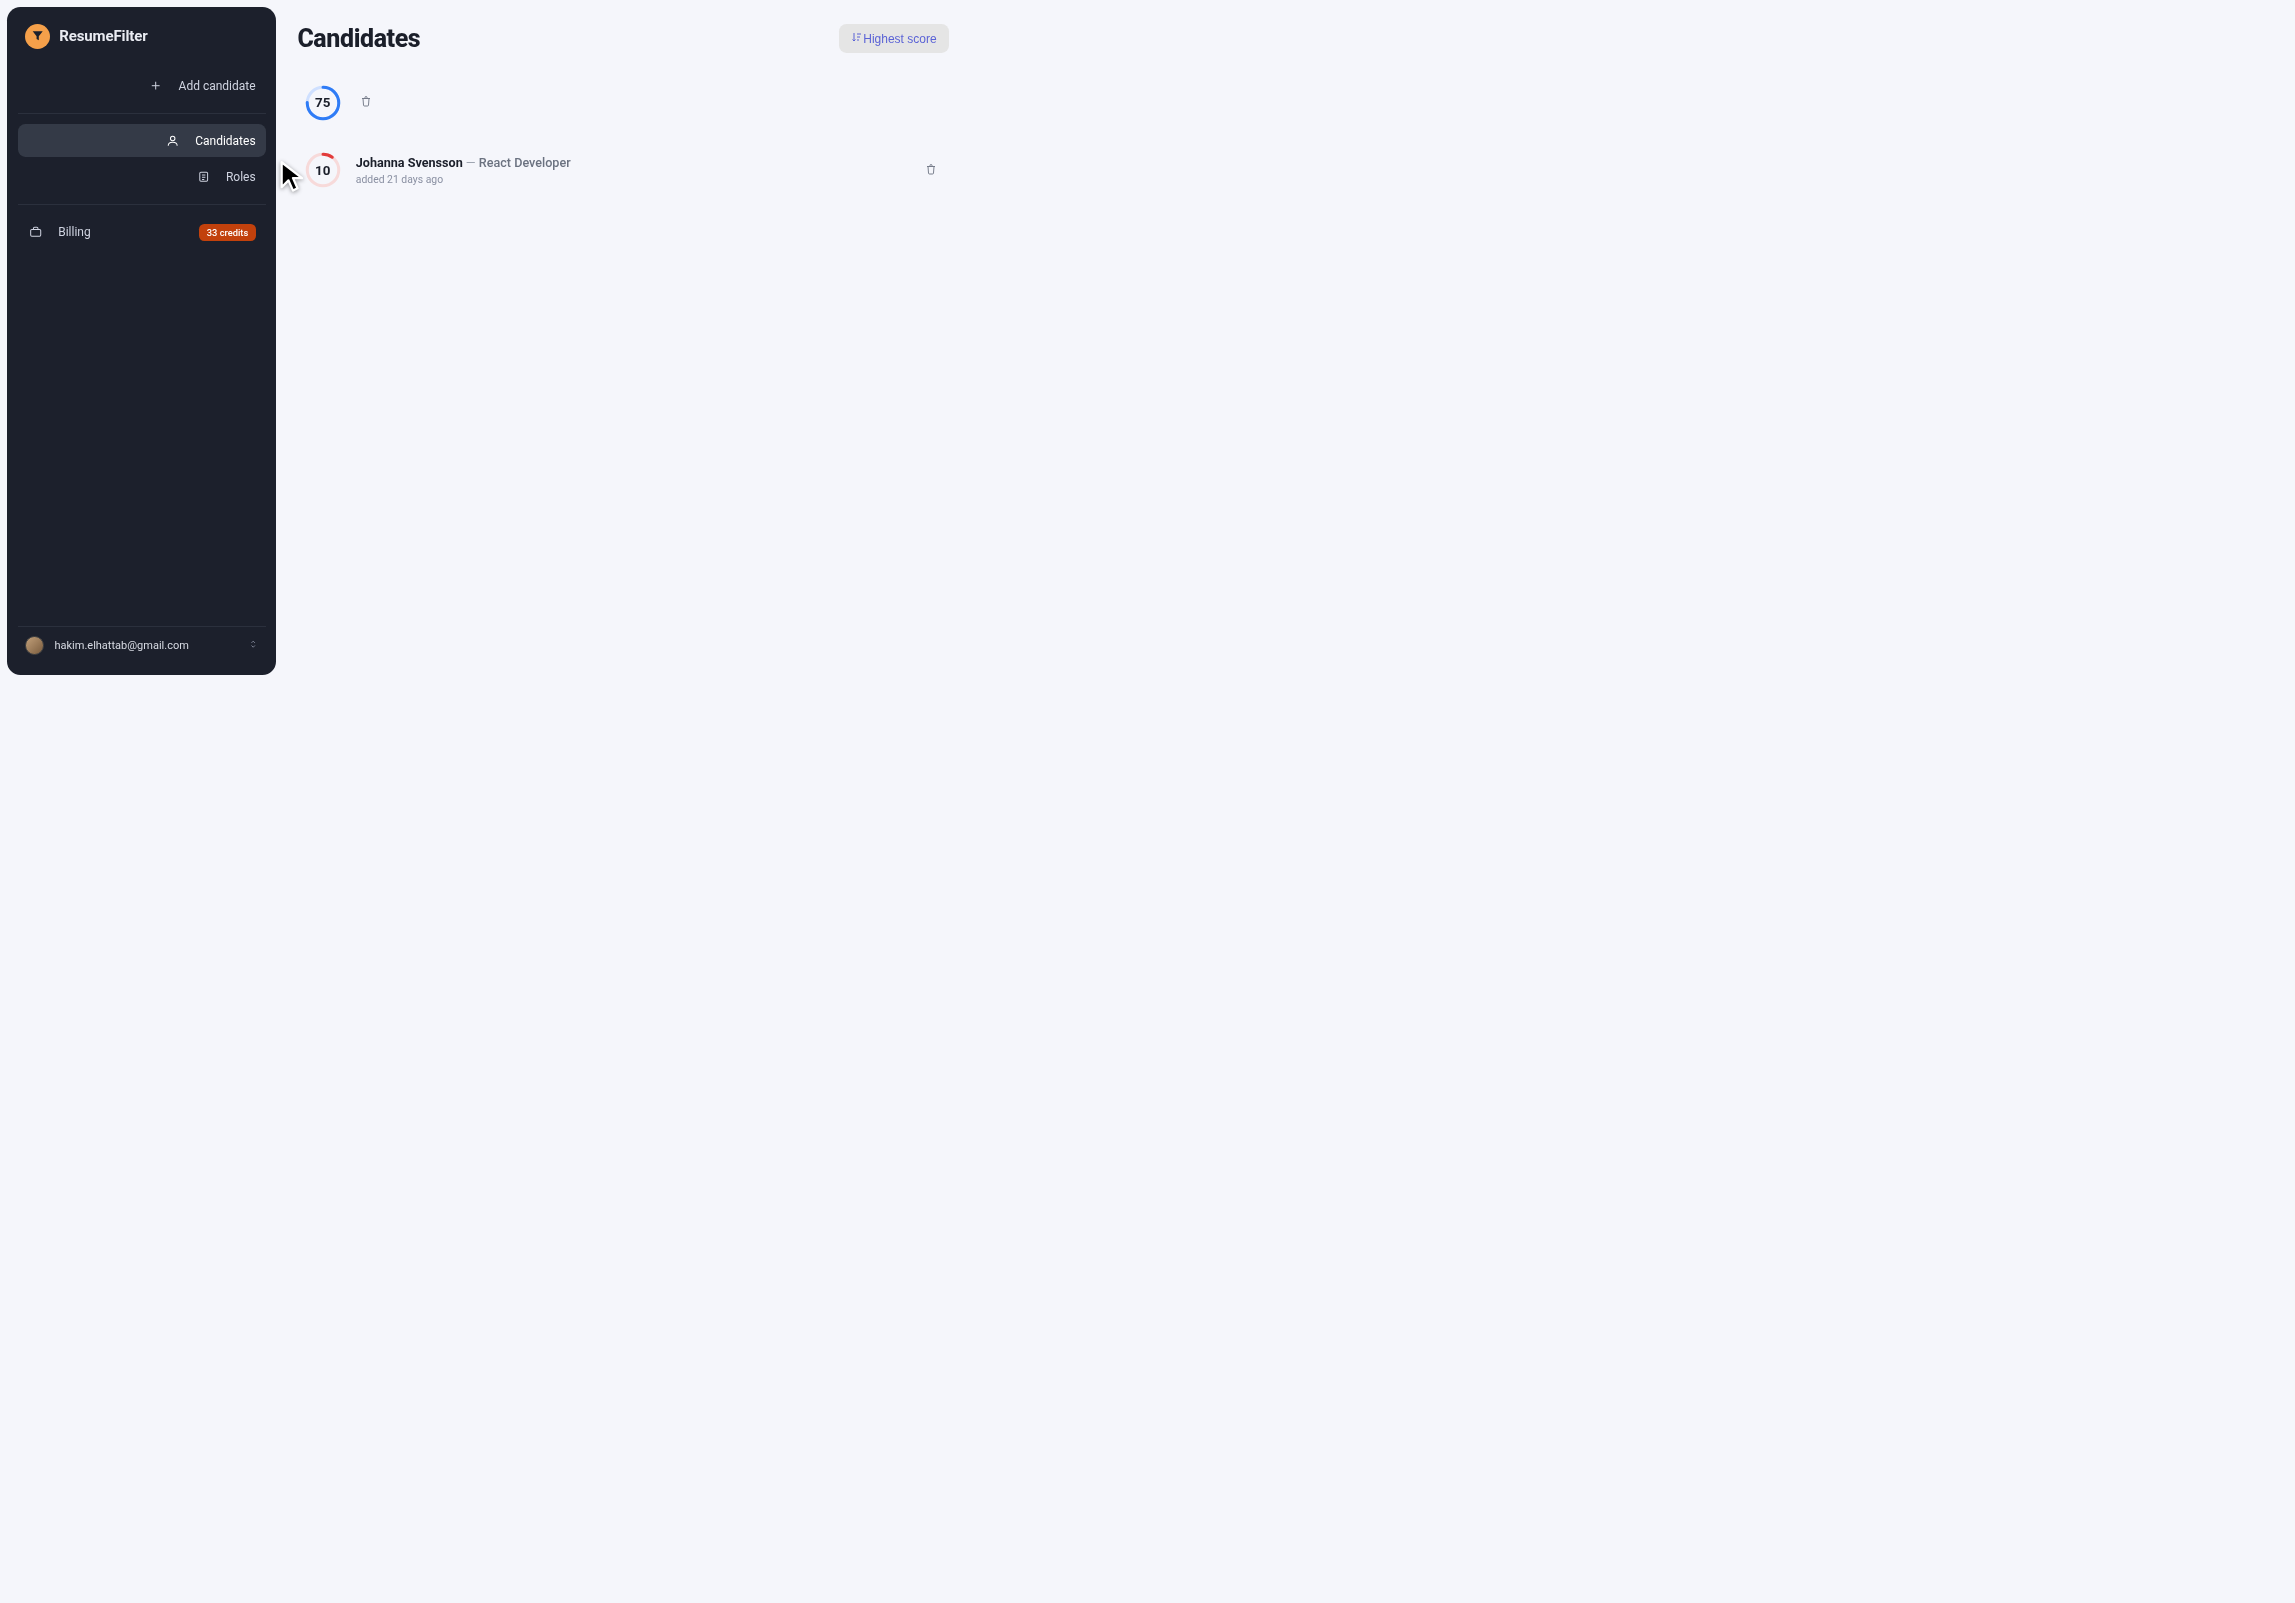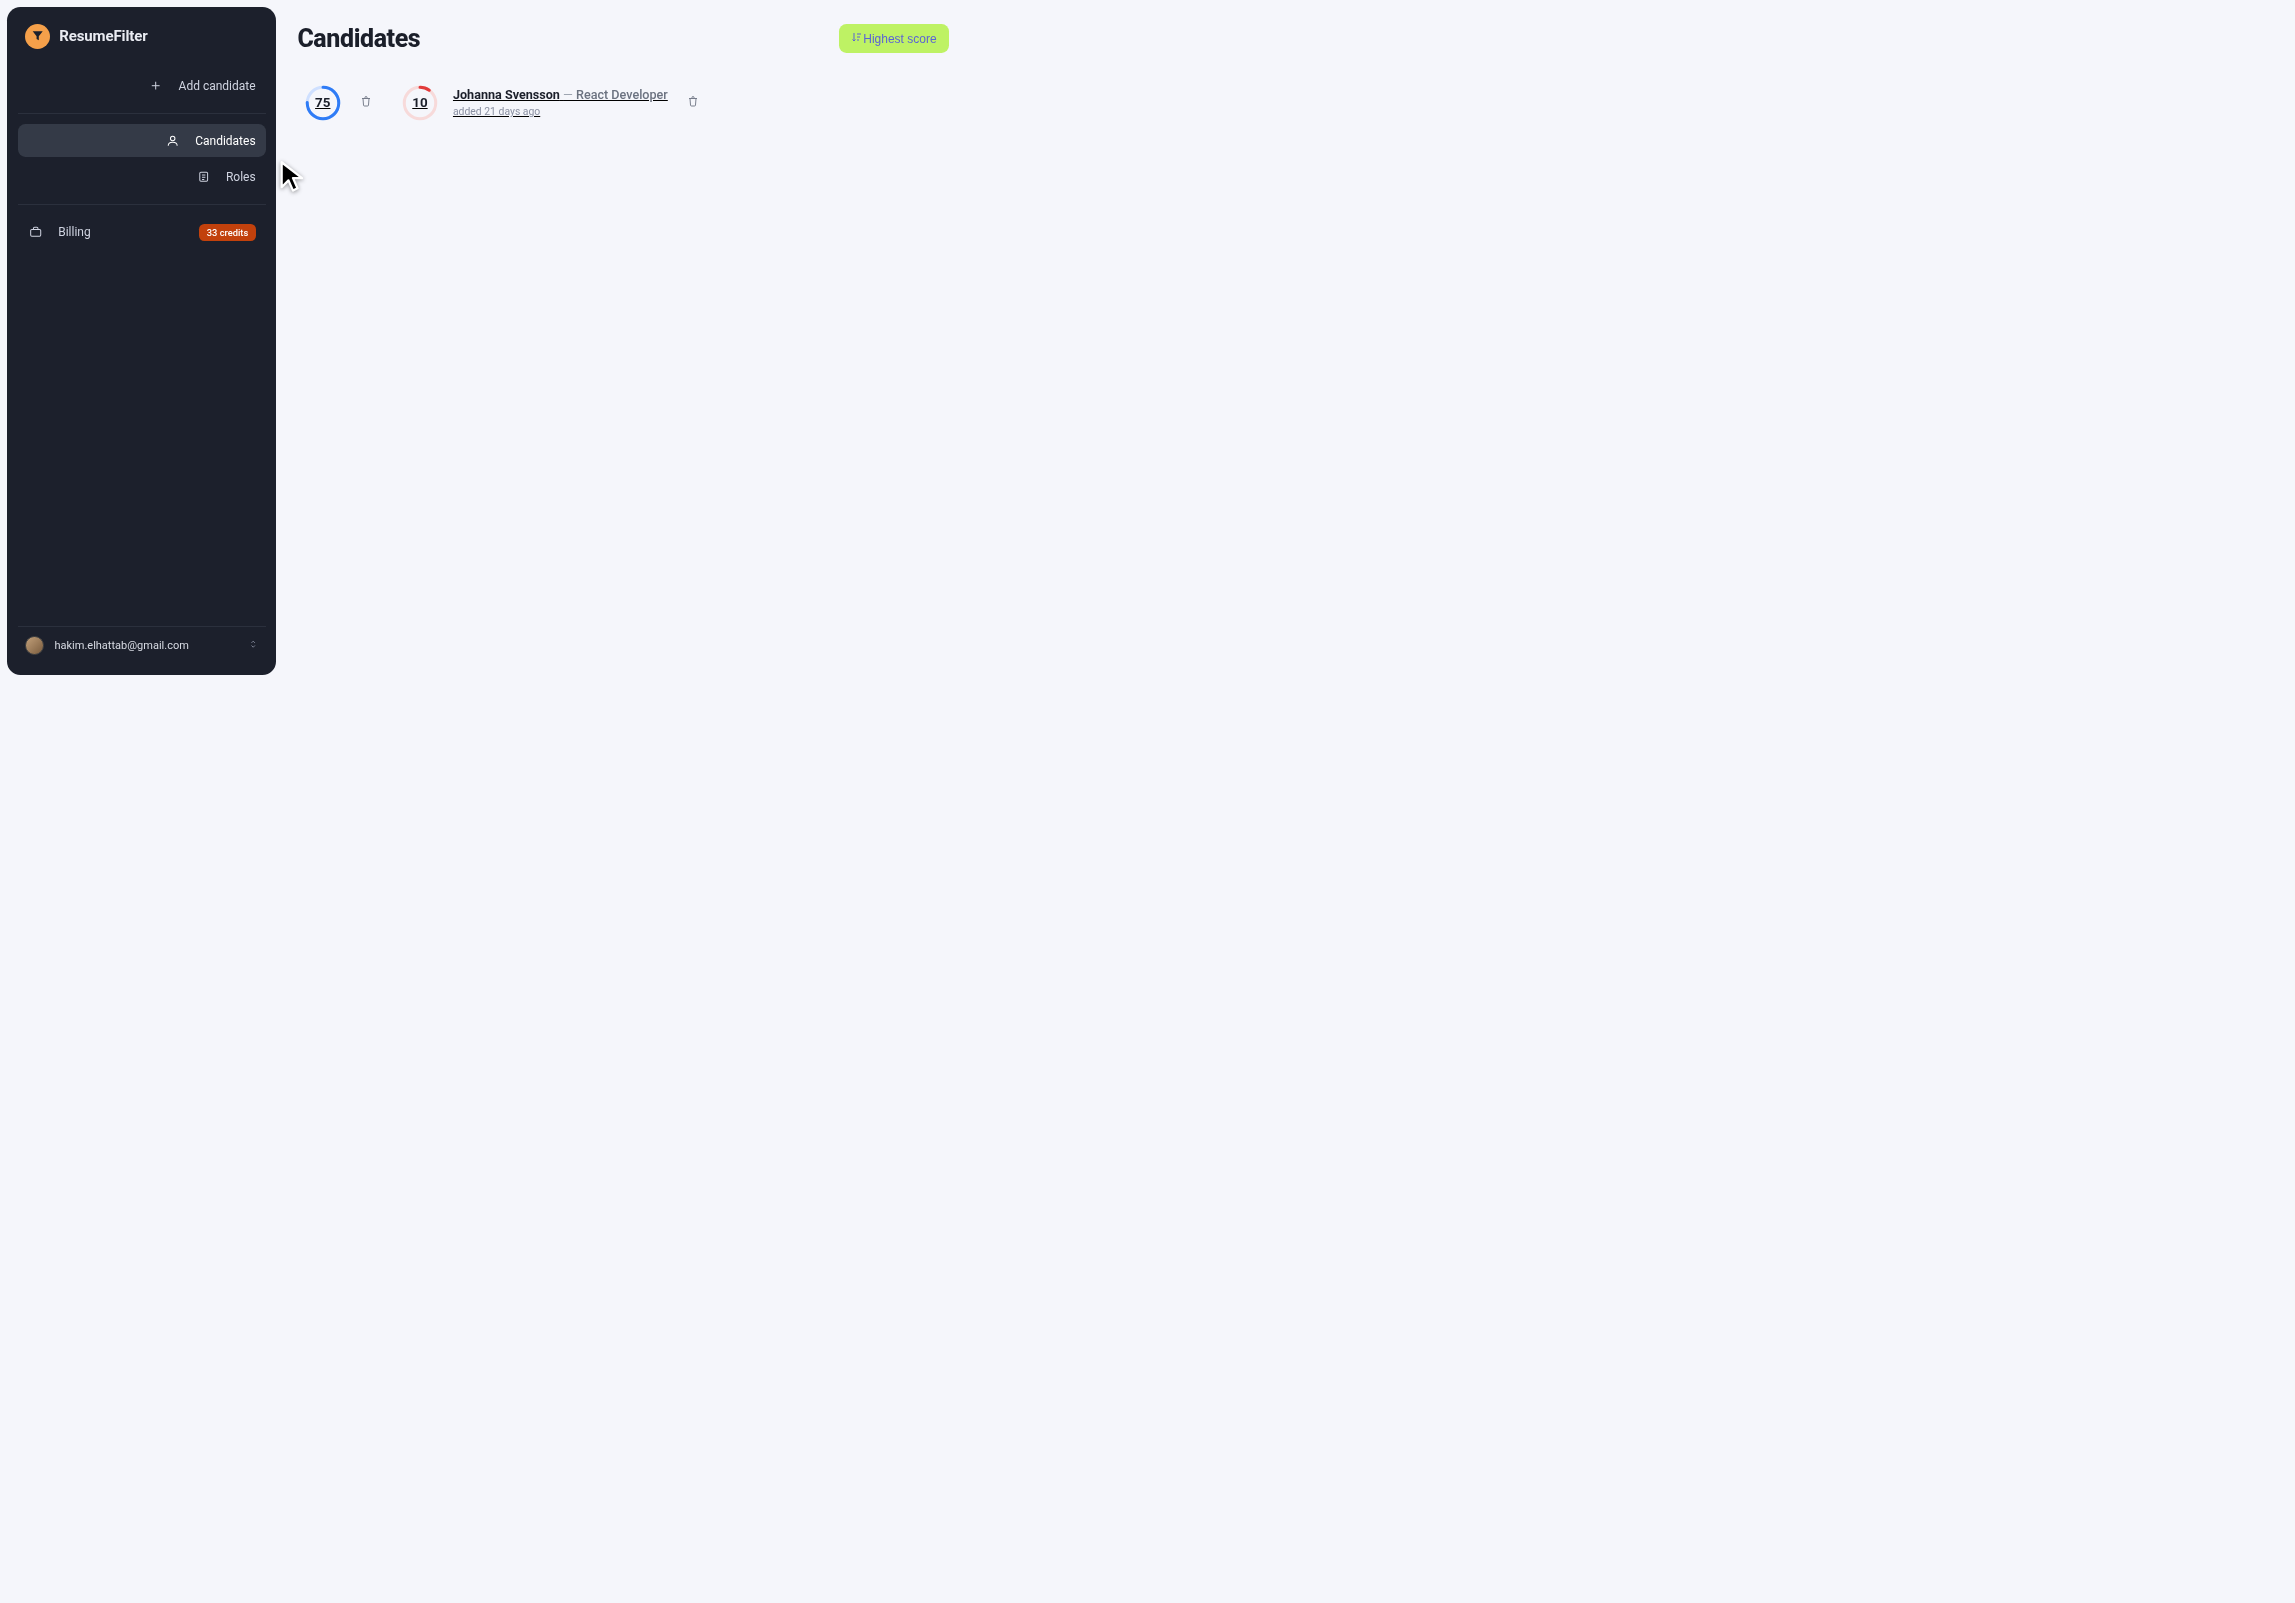--- a/index.html
+++ b/index.html
@@ -74,28 +74,28 @@
   }
   .account .email { font-size: 11px; color: #d7dae3; flex:1; overflow:hidden; text-overflow:ellipsis; white-space:nowrap; }
   .account .chev { color:#8a90a2; }
 
   
   .main { flex:1; padding: 16.3px 21px; }
   .main-header { display:flex; align-items:center; justify-content:space-between; margin-bottom: 21px; }
   .main-title { font-size: 25px; font-weight: 800; color:#1b1f2a; letter-spacing:-0.4px; }
   .sort-btn {
     display:flex; align-items:center; gap:0;
-    background:#bef264; color:#5b63d6;
+    background:#e5e5e5; color:#5b63d6;
     border:none; border-radius:7.4px;
     padding: 7.4px 12px; font-size:12px; font-weight:500;
     cursor:pointer;
   }
   .sort-btn svg { width:12px; height:12px; stroke:#5b63d6; fill:none; stroke-width:2; }
 
-  .candidates-list { display:flex; flex-direction:row; gap: 10.4px; text-decoration: underline; }
+  .candidates-list { display:flex; flex-direction:column; gap: 10.4px; }
   .candidate {
     display:flex; align-items:center; gap:15px;
     padding: 10.4px 7.4px;
     border-radius: 9px;
   }
   .score {
     position:relative;
     width:36px; height:36px; flex:0 0 36px;
     display:flex; align-items:center; justify-content:center;
     font-size:13.4px; font-weight:700; color:#1b1f2a;

